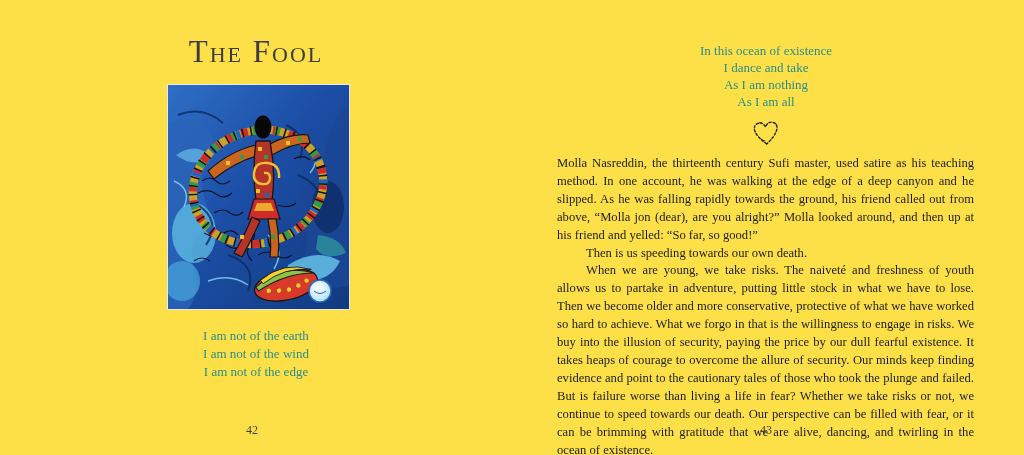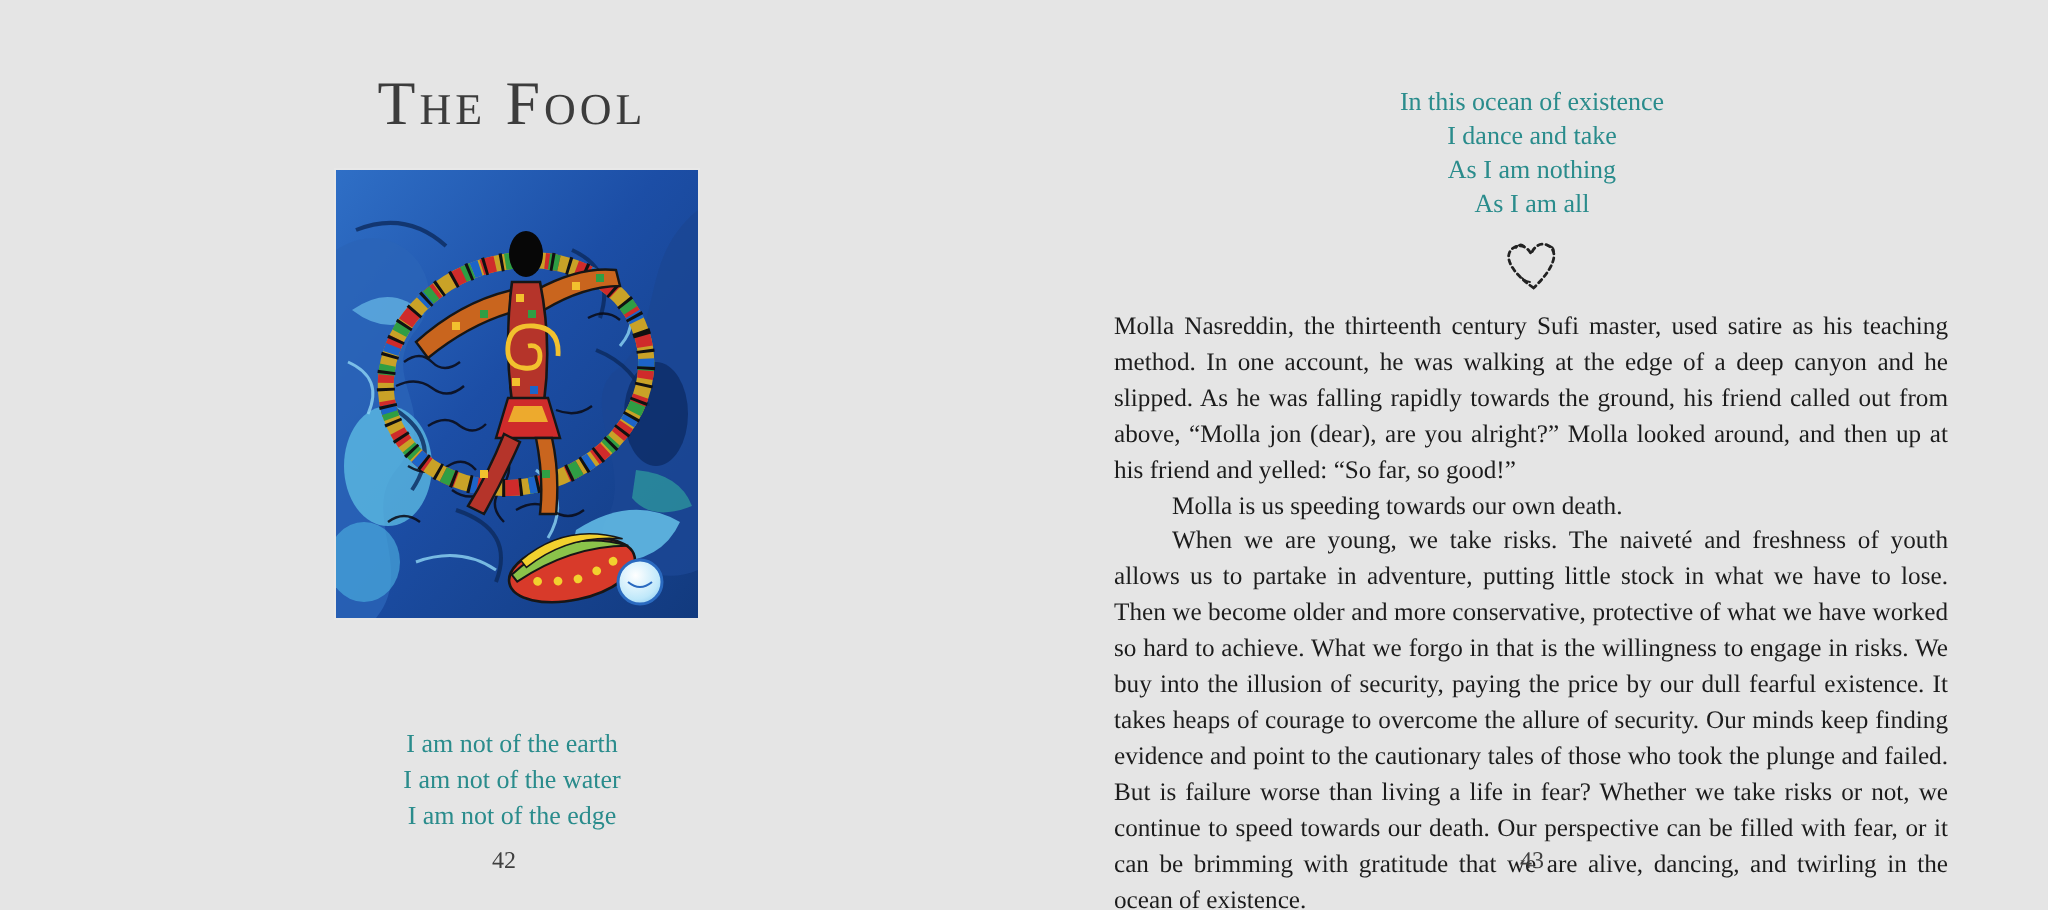--- a/index.html
+++ b/index.html
@@ -1,19 +1,19 @@
 <!DOCTYPE html>
 <html><head>
 <meta charset="utf-8">
 <style>
   html,body{margin:0;padding:0;background:#ffffff;}
   .spread{
     position:relative;
     width:1024px;height:455px;
-    background:#e5e5e5;
+    background:#fde047;
     font-family:"Liberation Serif", serif;
     color:#1c1c1c;
     overflow:hidden;
   }
   
   .left-page{position:absolute;left:0;top:0;width:512px;height:455px;}
   .chapter-title{
     position:absolute;left:0;top:34px;width:512px;
     text-align:center;
     font-variant:small-caps;
@@ -27,21 +27,21 @@
     box-shadow:0 0 0 1px #e8e8e8;
   }
   .artwork-frame svg{display:block;width:100%;height:100%;}
   .poem{
     position:absolute;
     text-align:center;
     font-size:13px;
     line-height:18px;
     color:#2a8c8c;
   }
-  .poem-left{left:106px;top:327px;width:300px;margin-top:36px;}
+  .poem-left{left:106px;top:327px;width:300px;}
   .poem-right{left:558px;top:42px;width:416px;line-height:17px;}
   .page-number{
     position:absolute;bottom:17px;width:100px;
     text-align:center;font-size:12px;color:#3f3f3f;
   }
   .page-number.left{left:202px;}
   .page-number.right{left:716px;}
   
   .right-page{position:absolute;left:512px;top:0;width:512px;height:455px;}
   .ornament{
@@ -173,21 +173,21 @@
           </g>
         </g>
 
         <circle cx="152" cy="206" r="11" fill="url(#orbGrad)" stroke="#2a6ac0" stroke-width="1.5"></circle>
         <path d="M146,206 q6,5 12,0" stroke="#2a6ac0" stroke-width="1" fill="none"></path>
       </svg>
     </div>
 
     <div class="poem poem-left">
       <div>I am not of the earth</div>
-      <div>I am not of the water</div>
+      <div>I am not of the wind</div>
       <div>I am not of the edge</div>
     </div>
 
     <div class="page-number left">42</div>
   </div>
 
   <div class="right-page"></div>
 
   <div class="poem poem-right">
     <div>In this ocean of existence</div>
@@ -198,19 +198,19 @@
 
   <div class="ornament">
     <svg width="34" height="32" viewBox="0 0 34 32">
       <path d="M17 27 C6 18 3 10 8 6.5 C12 4 15.5 6.5 17 10 C18.5 6.5 22 4 26 6.5 C31 10 28 18 17 27 Z" fill="none" stroke="#222222" stroke-width="1.4" stroke-dasharray="2.2 2" stroke-linecap="round" transform="rotate(-4 17 16)"></path>
       <path d="M9 7 q2 -3 4 -1 M25 6 q3 0 3 3 M12 22 q2 2 4 2" fill="none" stroke="#222222" stroke-width="0.9" stroke-linecap="round"></path>
     </svg>
   </div>
 
   <div class="body-text">
     <p>Molla Nasreddin, the thirteenth century Sufi master, used satire as his teaching method. In one account, he was walking at the edge of a deep canyon and he slipped. As he was falling rapidly towards the ground, his friend called out from above, “Molla jon (dear), are you alright?” Molla looked around, and then up at his friend and yelled: “So far, so good!”</p>
-    <p class="indent">Molla is us speeding towards our own death.</p>
+    <p class="indent">Then is us speeding towards our own death.</p>
     <p class="indent">When we are young, we take risks. The naiveté and freshness of youth allows us to partake in adventure, putting little stock in what we have to lose. Then we become older and more conservative, protective of what we have worked so hard to achieve. What we forgo in that is the willingness to engage in risks. We buy into the illusion of security, paying the price by our dull fearful existence. It takes heaps of courage to overcome the allure of security. Our minds keep finding evidence and point to the cautionary tales of those who took the plunge and failed. But is failure worse than living a life in fear? Whether we take risks or not, we continue to speed towards our death. Our perspective can be filled with fear, or it can be brimming with gratitude that we are alive, dancing, and twirling in the ocean of existence.</p>
   </div>
 
   <div class="page-number right">43</div>
 
 </div>
 
 </body></html>

